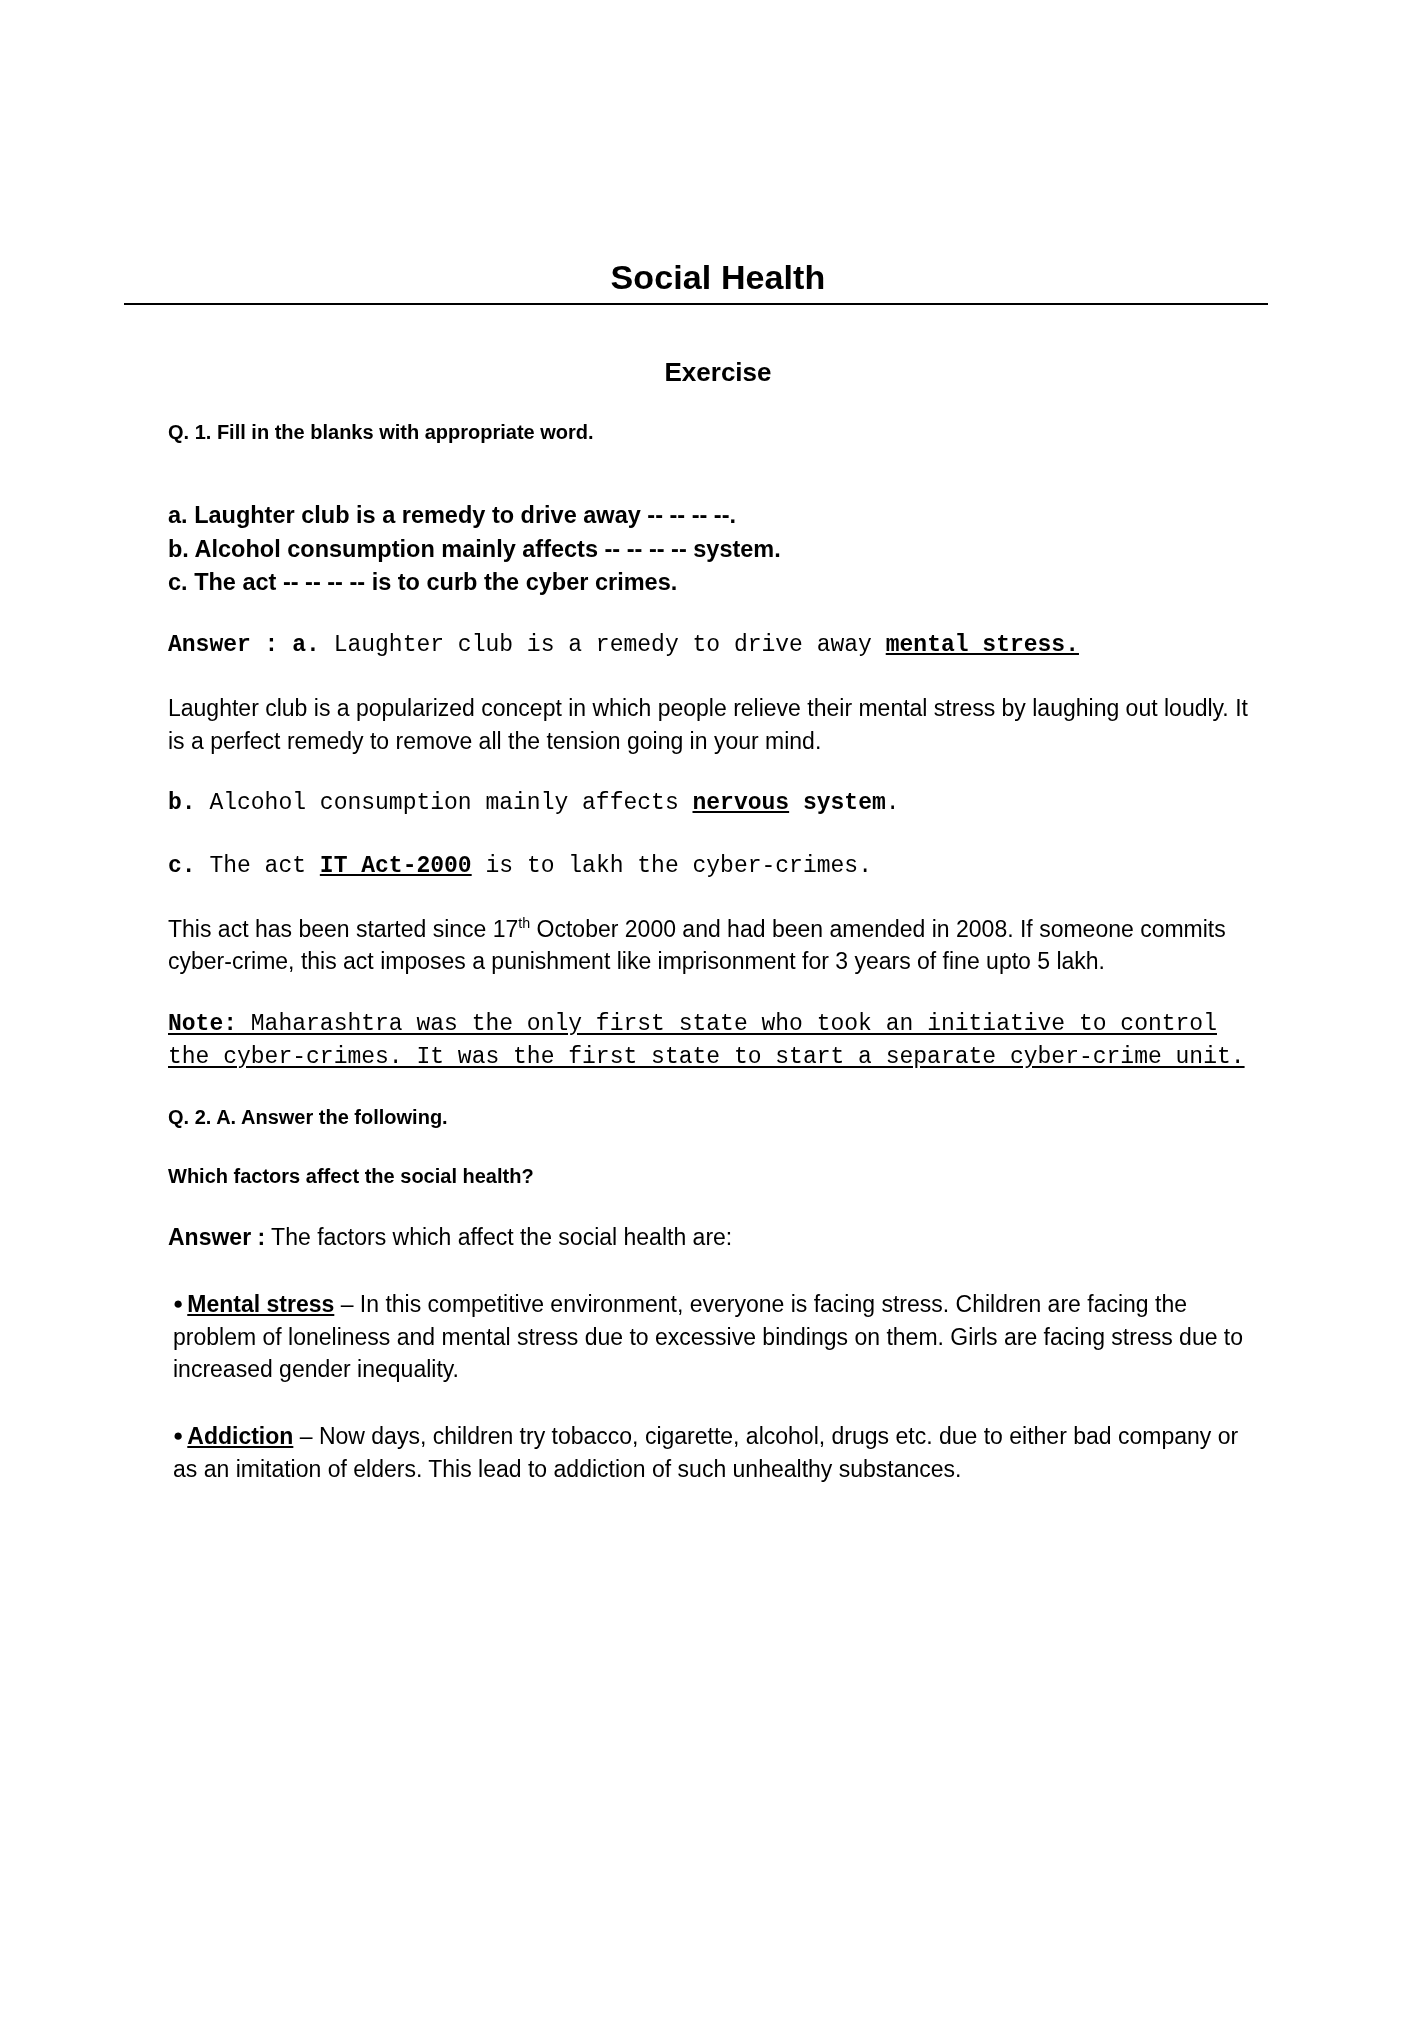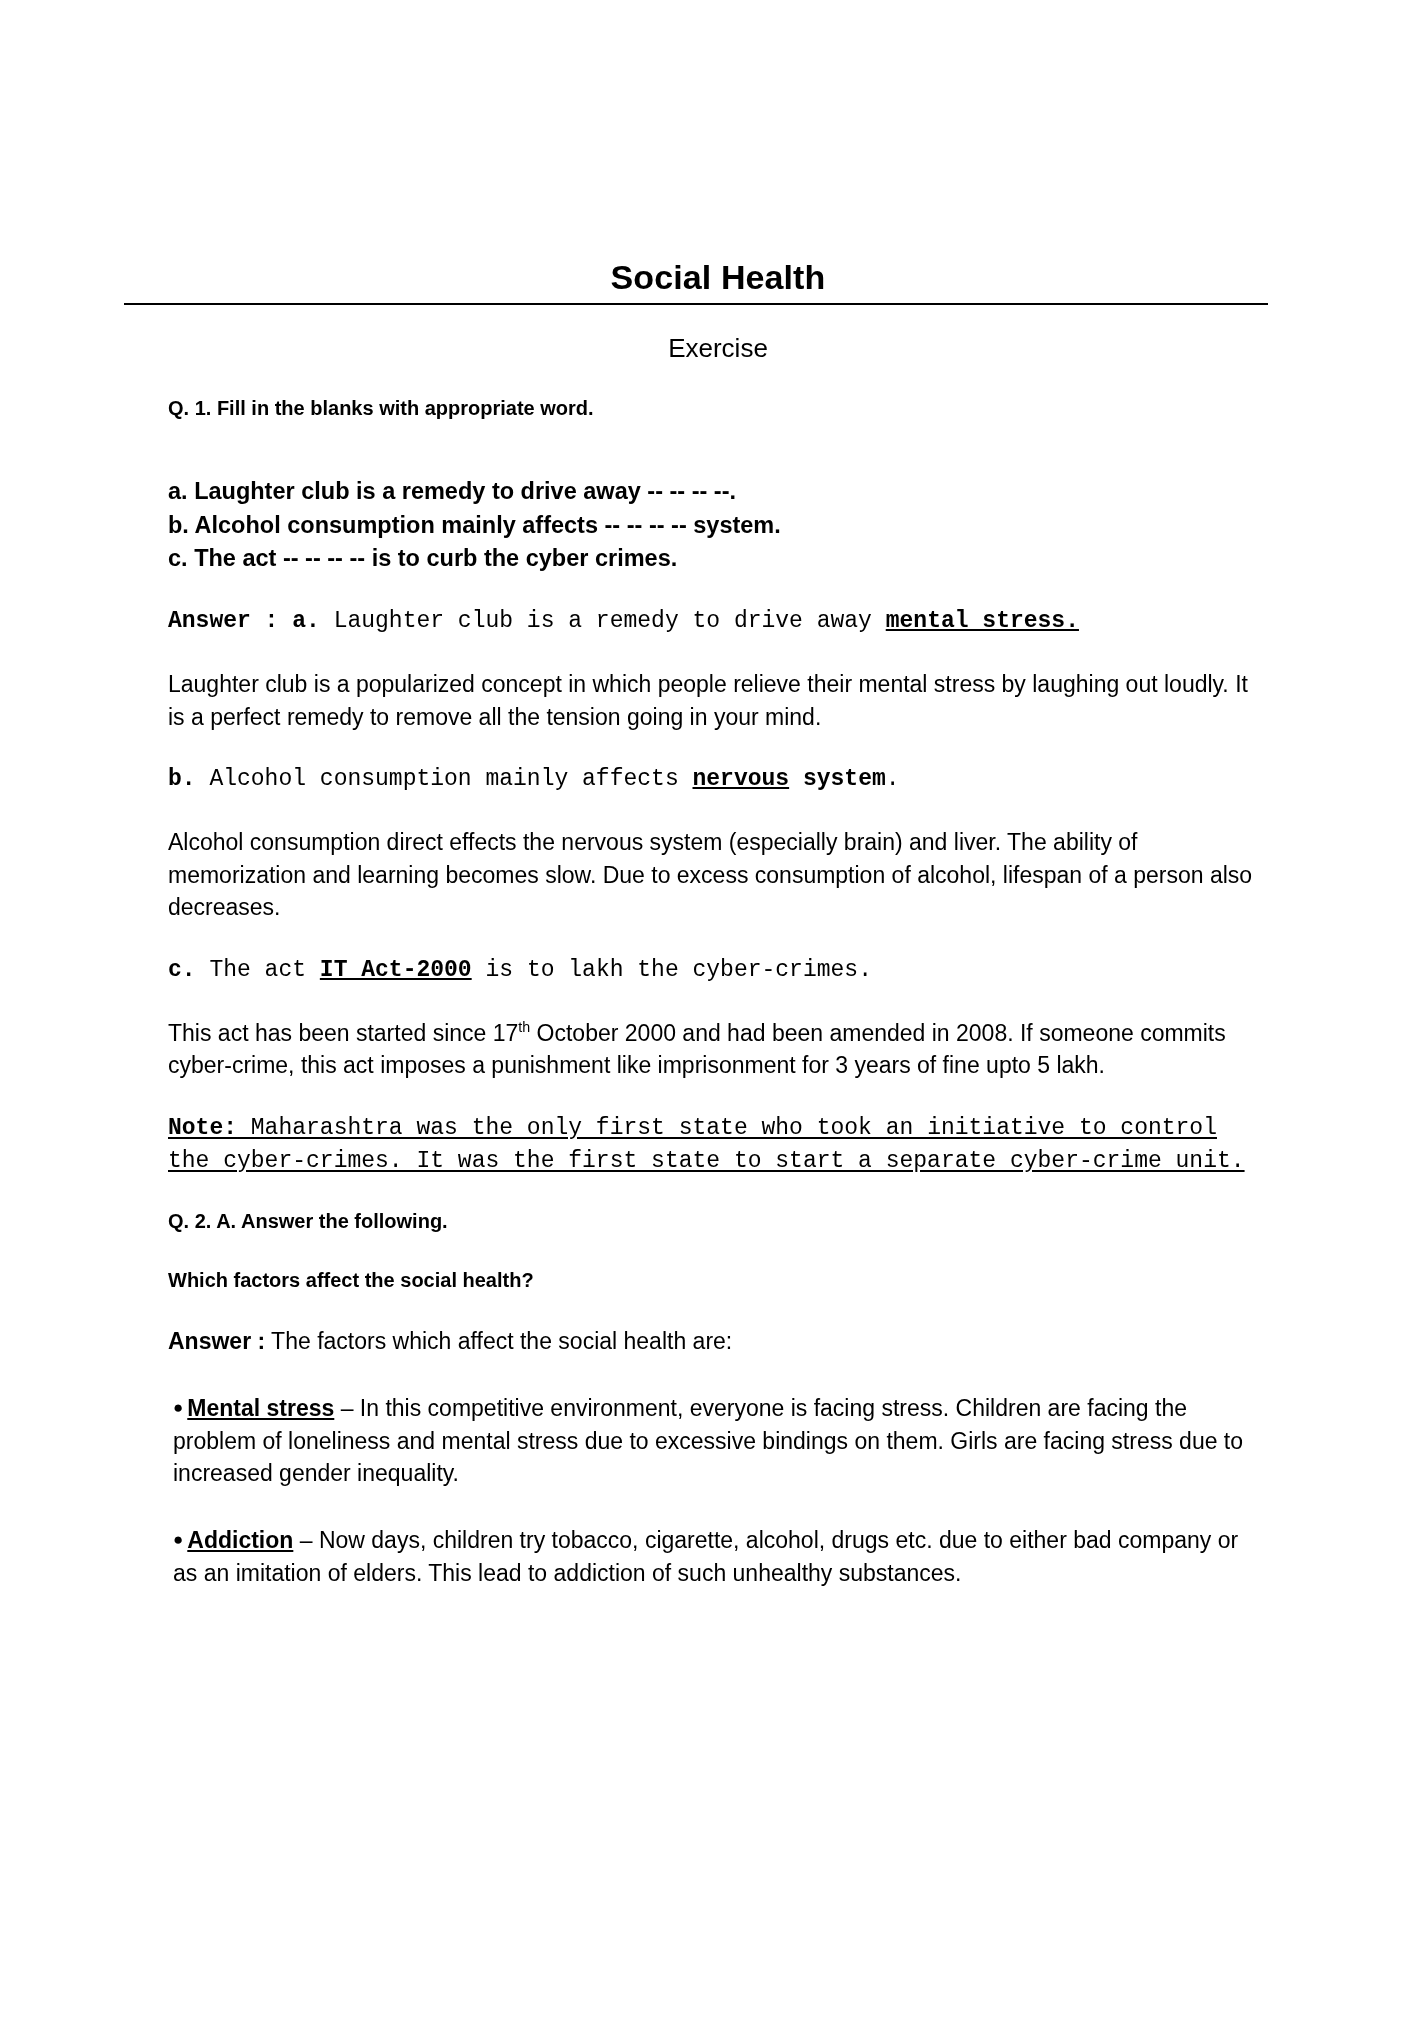--- a/index.html
+++ b/index.html
@@ -39,22 +39,22 @@
   }
   .title-rule {
     border: none;
     border-top: 2.5px solid #000;
     margin: 0 0 0 -44px;
     width: 1144px;
   }
   .section-title {
     text-align: center;
     font-size: 26px;
-    font-weight: normal;
-    margin: 28px 0 0 0;
+    font-weight: bold;
+    margin: 52px 0 0 0;
     line-height: 1.2;
   }
   p.blk {
     font-size: 23px;
     line-height: 1.42;
     margin: 30px 0 0 0;
     text-align: left;
   }
   p.q {
     font-weight: bold;
@@ -114,21 +114,20 @@
     <p class="blk gap-lg">
       <span class="b">Answer : a.</span><span> Laughter club is a remedy to drive away </span><span class="bu">mental stress.</span>
     </p>
 
     <p class="blk">Laughter club is a popularized concept in which people relieve their mental stress by laughing out loudly. It is a perfect remedy to remove all the tension going in your mind.</p>
 
     <p class="blk gap-lg">
       <span class="b">b.</span><span> Alcohol consumption mainly affects </span><span class="bu">nervous</span><span class="b"> system</span><span>.</span>
     </p>
 
-    <p class="blk">Alcohol consumption direct effects the nervous system (especially brain) and liver. The ability of memorization and learning becomes slow. Due to excess consumption of alcohol, lifespan of a person also decreases.</p>
 
     <p class="blk gap-lg">
       <span class="b">c.</span><span> The act </span><span class="bu">IT Act-2000</span><span> is to lakh the cyber-crimes.</span>
     </p>
 
     <p class="blk">
       <span>This act has been started since 17</span><sup>th</sup><span> October 2000 and had been amended in 2008. If someone commits cyber-crime, this act imposes a punishment like imprisonment for 3 years of fine upto 5 lakh.</span>
     </p>
 
     <p class="blk note-para gap-lg">

